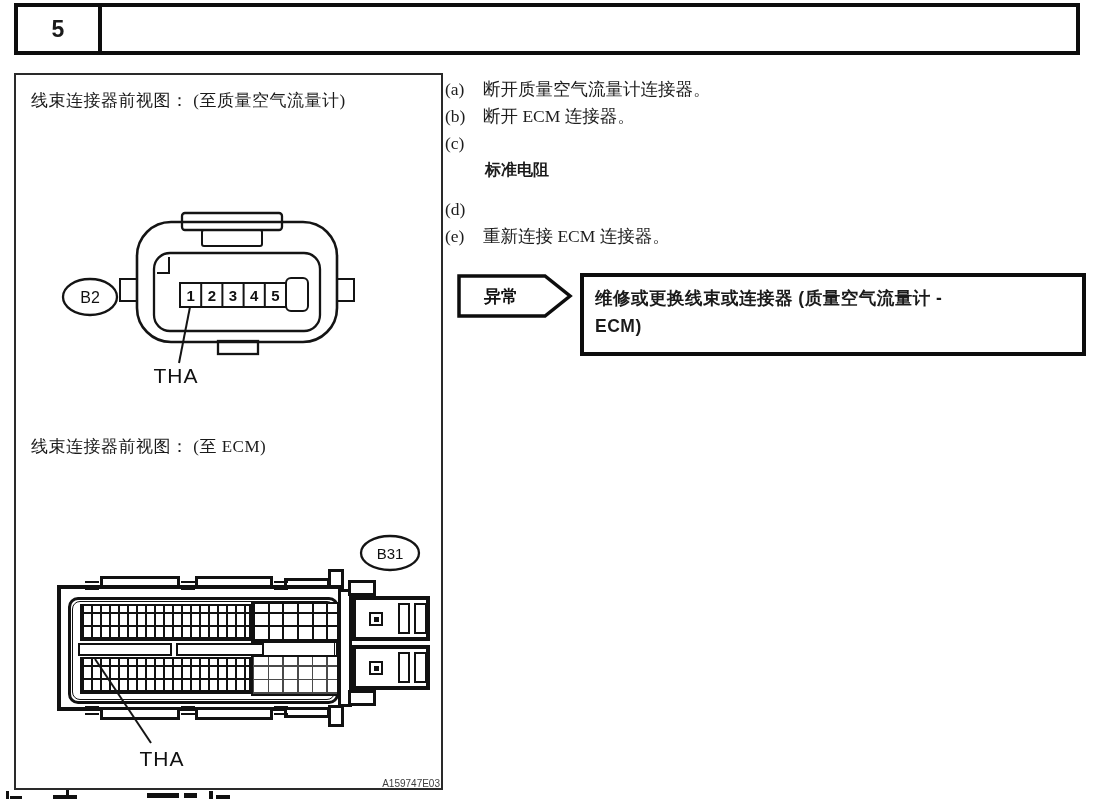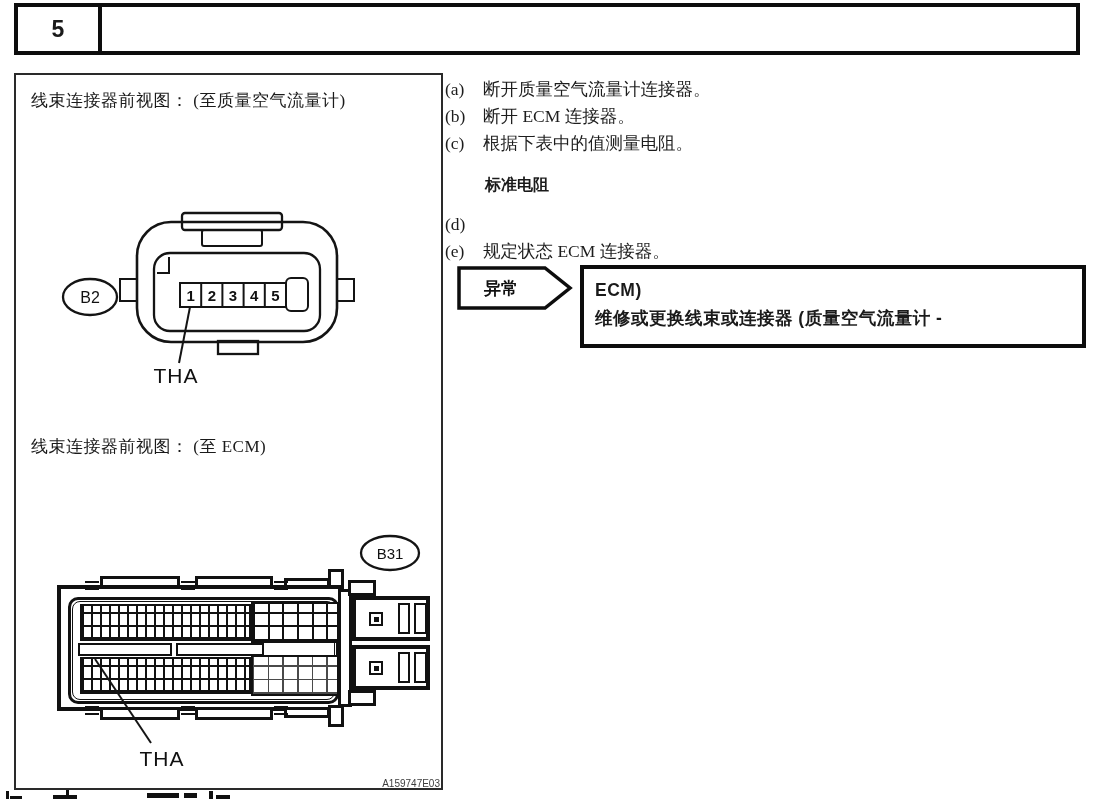--- a/index.html
+++ b/index.html
@@ -49,28 +49,28 @@
   .dotsq{position:absolute;box-sizing:border-box;border:2px solid #111;
     display:flex;align-items:center;justify-content:center;background:#fff;}
   .dotsq > div{width:5px;height:5px;background:#111;}
   .vcell{position:absolute;box-sizing:border-box;border:2.5px solid #111;background:#fff;}
 
   
   .proc-col{left:445px;top:76px;width:648px;}
   .proc-step{display:flex;font-family:"Liberation Serif",serif;font-size:17.5px;
     line-height:27px;color:#1d1d1d;}
   .proc-step .lbl{width:38px;flex:none;}
-  .tbl-title{font-size:16px;font-weight:700;margin:16px 0 4px 40px;line-height:24px;}
+  .tbl-title{font-size:16px;font-weight:700;margin:1px 0 4px 40px;line-height:24px;}
   table.spec{border-collapse:collapse;margin-left:10px;width:628px;
     font-size:13px;font-weight:700;text-align:center;background:#fff;}
   table.spec th,table.spec td{border:1.5px solid #2b2b2b;padding:2px 4px;line-height:1.55;}
   table.spec thead th{height:24px;border-bottom-width:2.5px;font-weight:700;}
   table.spec tbody td{height:52px;}
   .gap-d{margin-top:14px;}
-  .result-row{display:flex;margin-left:12px;align-items:flex-start;}
+  .result-row{display:flex;margin-top:23px;margin-left:12px;align-items:flex-start;}
   .badge-svg{flex:none;}
   .result-box{box-sizing:border-box;width:506px;min-height:83px;margin-left:7px;
     border:4px solid #0d0d0d;padding:7px 11px;font-size:17.5px;font-weight:700;
     line-height:28px;letter-spacing:.5px;}
   .tbadge{font:700 17px "Liberation Sans",sans-serif;fill:#111;}
 
   
   .frag{position:absolute;background:#101010;}
 </style>
 </head>
@@ -178,42 +178,41 @@
   <div class="proc-step">
     <span class="lbl">(a)</span>
     <span>断开质量空气流量计连接器。</span>
   </div>
   <div class="proc-step">
     <span class="lbl">(b)</span>
     <span>断开 ECM 连接器。</span>
   </div>
   <div class="proc-step">
     <span class="lbl">(c)</span>
-    <span>根据下表中的值测量电阻。</span>
   </div>
 
   <div class="tbl-title">标准电阻</div>
 
 
   <div class="proc-step gap-d">
     <span class="lbl">(d)</span>
   </div>
   <div class="proc-step">
     <span class="lbl">(e)</span>
-    <span>规定状态 ECM 连接器。</span>
+    <span>重新连接 ECM 连接器。</span>
   </div>
 
   <div class="result-row">
     <svg class="badge-svg" width="116" height="46" viewBox="0 0 116 46">
       <polygon points="2,3 88,3 113,23 88,43 2,43" fill="#fff" stroke="#0d0d0d" stroke-width="3.5"></polygon>
       <text x="44" y="29" text-anchor="middle" class="tbadge">异常</text>
     </svg>
     <div class="result-box">
+      <span style="display:block">维修或更换线束或连接器 (质量空气流量计 -</span>
       <span style="display:block">ECM)</span>
-      <span style="display:block">维修或更换线束或连接器 (质量空气流量计 -</span>
     </div>
   </div>
 </div>
 
 <div>
   <div class="frag" style="left:6px;top:791px;width:3px;height:8px;"></div>
   <div class="frag" style="left:10px;top:796px;width:12px;height:3px;"></div>
   <div class="frag" style="left:53px;top:795px;width:24px;height:4px;"></div>
   <div class="frag" style="left:66px;top:790px;width:3px;height:9px;"></div>
   <div class="frag" style="left:147px;top:793px;width:32px;height:5px;"></div>

